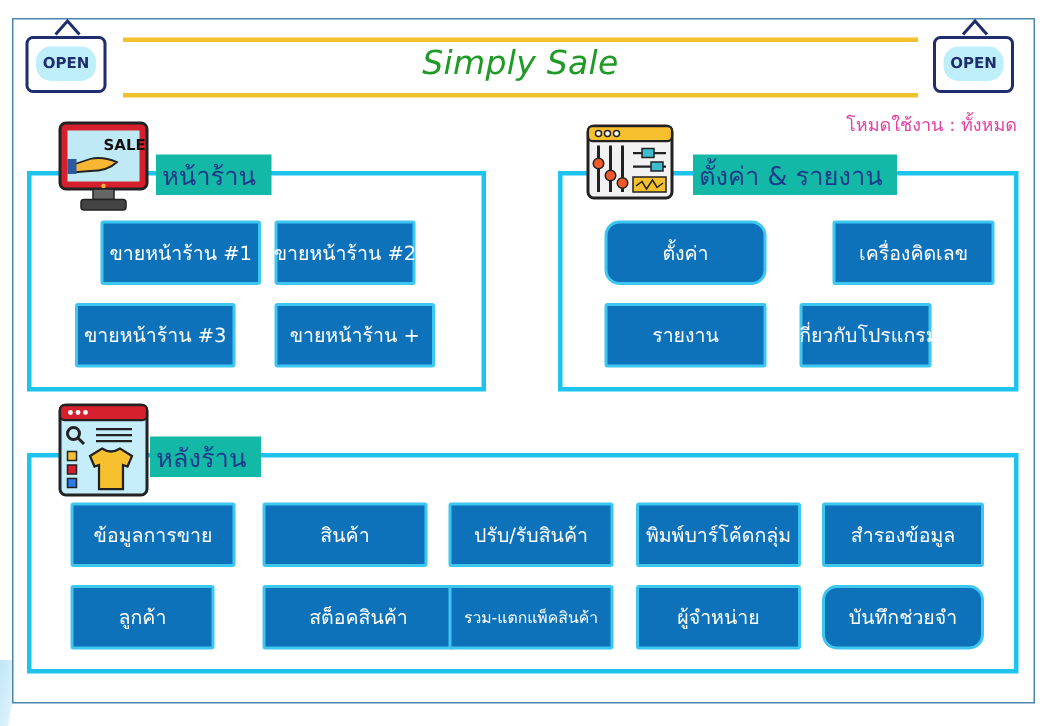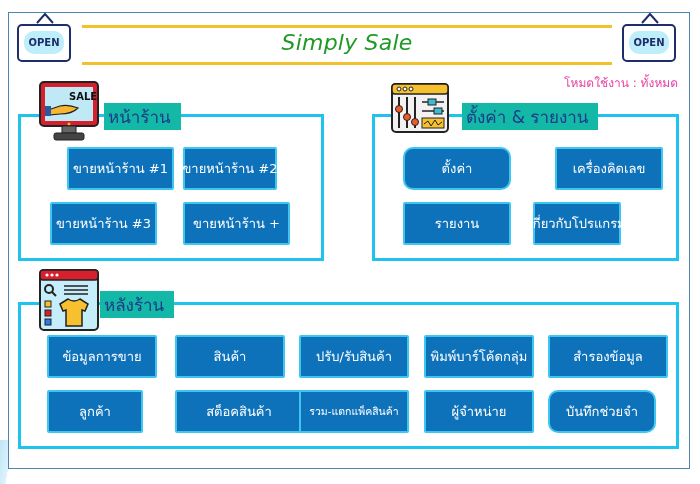--- a/index.html
+++ b/index.html
@@ -111,19 +111,19 @@
   <rect x="7" y="42" width="6" height="6" fill="#d7202e" stroke="#222"></rect>
   <rect x="7" y="51" width="6" height="6" fill="#2c7be5" stroke="#222"></rect>
   <path d="M22 36 L30 31 Q36 35 42 31 L50 36 L47 43 L44 42 L44 58 L28 58 L28 42 L25 43 Z" fill="#f7c02e" stroke="#222" stroke-width="1.5"></path>
 </svg>
 <div class="box-label" style="left:100px; top:291px;">หลังร้าน</div>
 
 <div class="btn" style="left:47px; top:335px; width:110px;">ข้อมูลการขาย</div>
 <div class="btn" style="left:175px; top:335px; width:110px;">สินค้า</div>
 <div class="btn" style="left:299px; top:335px; width:110px;">ปรับ/รับสินค้า</div>
 <div class="btn" style="left:424px; top:335px; width:110px;">พิมพ์บาร์โค้ดกลุ่ม</div>
-<div class="btn" style="left:548px; top:335px; width:120px;">สำรองข้อมูล</div>
+<div class="btn" style="left:548px; top:335px; width:108px;">สำรองข้อมูล</div>
 
 <div class="btn" style="left:47px; top:390px; width:96px;">ลูกค้า</div>
 <div class="btn" style="left:175px; top:390px; width:128px;">สต็อคสินค้า</div>
 <div class="btn small" style="left:299px; top:390px; width:110px;">รวม-แตกแพ็คสินค้า</div>
 <div class="btn" style="left:424px; top:390px; width:110px;">ผู้จำหน่าย</div>
 <div class="btn" style="left:548px; top:390px; width:108px;border-radius:10px;">บันทึกช่วยจำ</div>
 
 </body></html>

